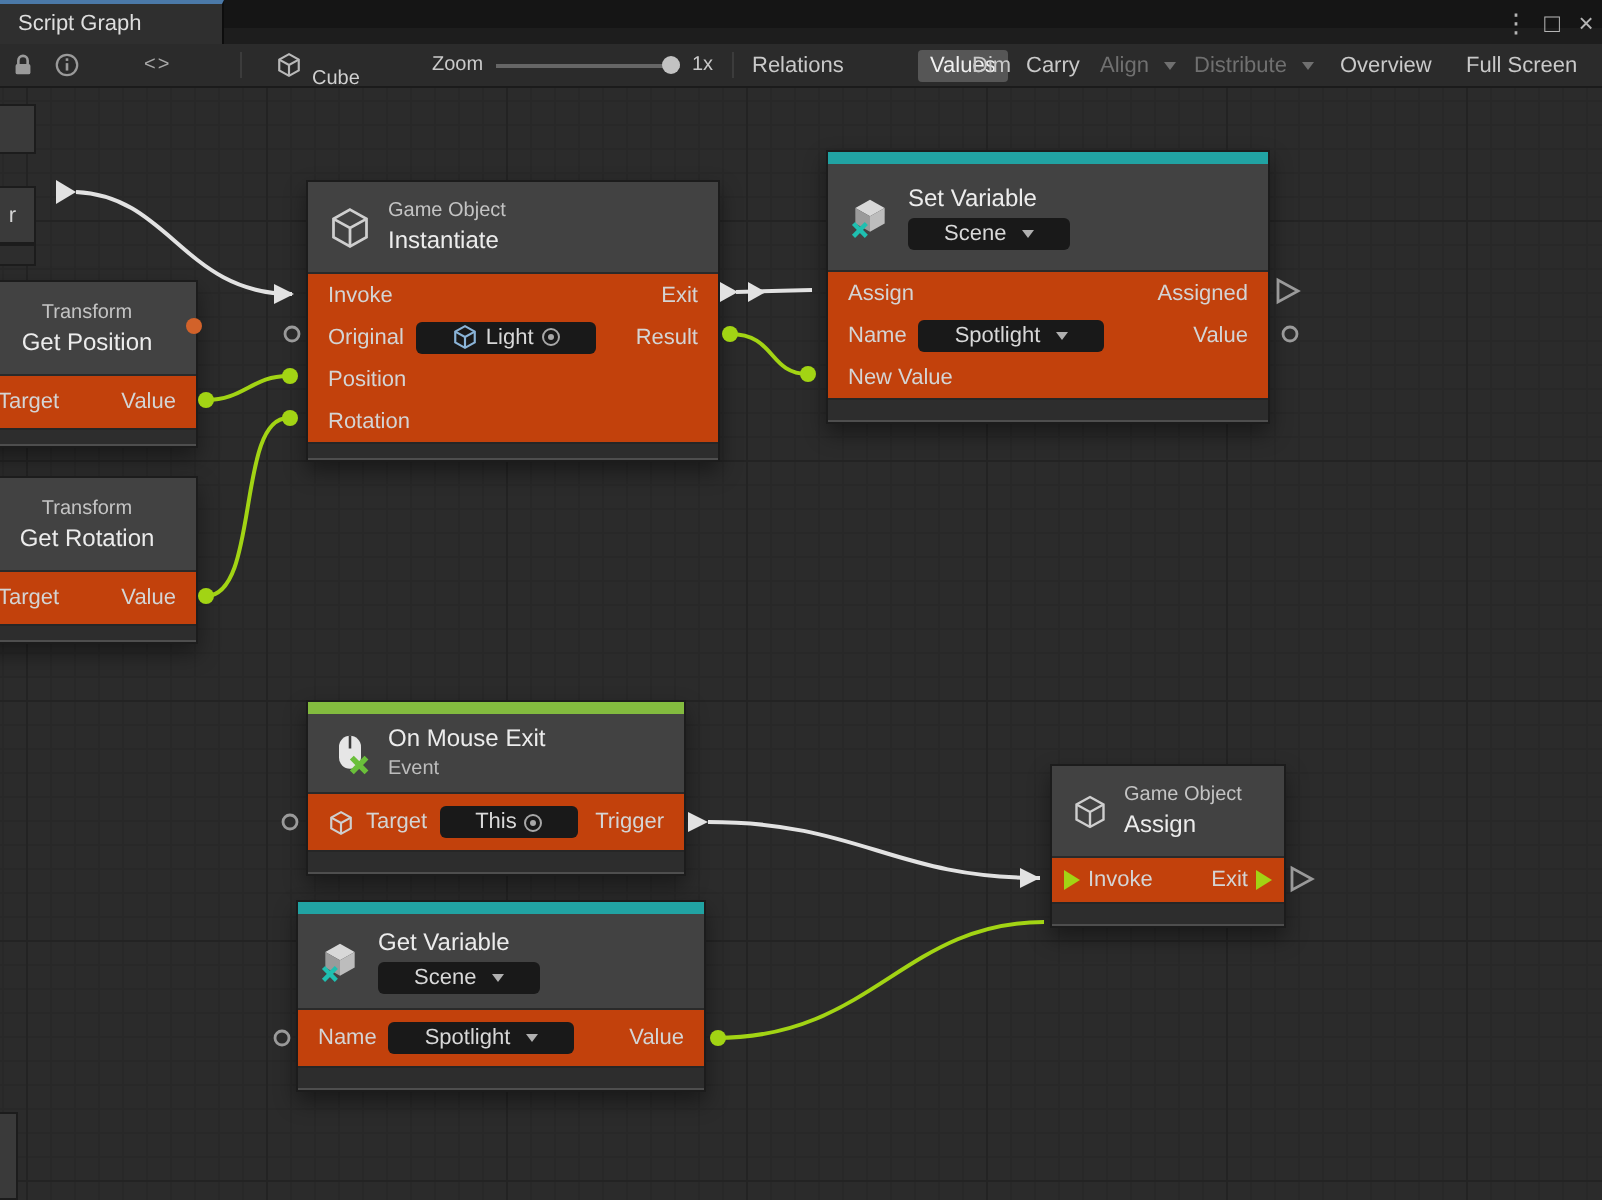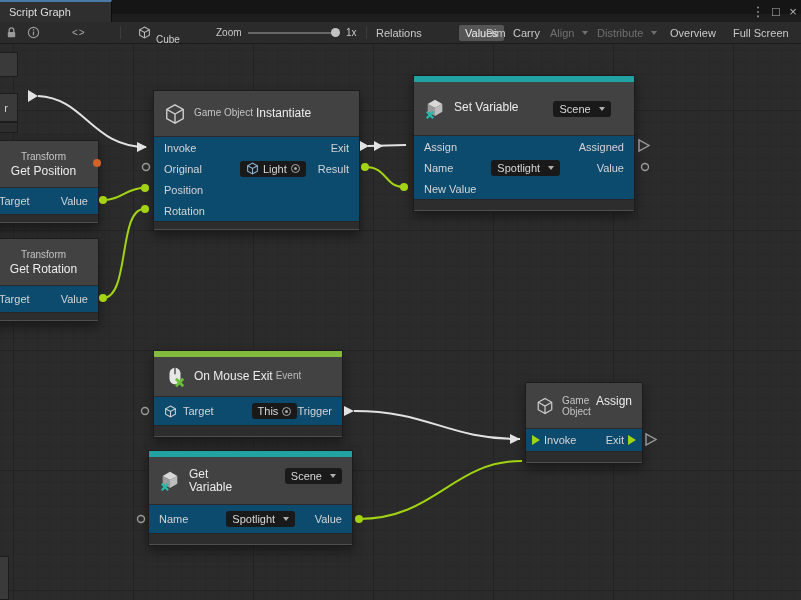--- a/index.html
+++ b/index.html
@@ -41,33 +41,33 @@
     z-index:0;}
   
   .node{position:absolute;background:#383838;border:1px solid #1c1c1c;z-index:10;
         box-shadow:0 5px 10px rgba(0,0,0,.4);font-size:11px;color:#d4d4d4;}
   .strip{height:6px;}
   .strip.teal{background:#21a3a3;}
   .strip.green{background:#83bb3f;}
   .node-header{display:flex;align-items:center;gap:8px;padding:0 10px;background:#424242;
                border-bottom:1px solid #2a2a2a;}
   .node-header.center{justify-content:center;text-align:center;flex-direction:column;gap:3px;}
-  .hcol{display:flex;flex-direction:row;gap:3px;justify-content:space-between;}
+  .hcol{display:flex;flex-direction:column;gap:3px;justify-content:space-between;}
   .node-cat{font-size:10px;color:#c4c4c4;line-height:11px;}
   .node-title{font-size:12px;color:#ececec;line-height:13px;}
   .node-sub{font-size:10px;color:#bdbdbd;line-height:11px;}
-  .node-body{background:#0c4a6e;}
+  .node-body{background:#c2410c;}
   .prow{display:flex;justify-content:space-between;align-items:center;padding:0 10px;height:21px;}
   .prow.tall{height:28px;}
   .prow.mid{height:26px;}
   .prow.h22{height:22px;}
   .pleft,.pright{display:flex;align-items:center;gap:6px;}
   .node-footer{height:9px;background:#2d2d2d;border-top:1px solid #262626;border-bottom:1px solid #4e4e4e;}
   .chip{display:inline-flex;align-items:center;gap:4px;background:#191919;border-radius:3px;
-        height:16px;padding:0 6px;color:#d8d8d8;font-size:11px;margin-left:32px;}
+        height:16px;padding:0 18px;color:#d8d8d8;font-size:11px;}
   .picker{display:inline-block;width:9px;height:9px;border:1px solid #a8a8a8;border-radius:50%;position:relative;}
   .picker::after{content:"";position:absolute;left:2px;top:2px;width:3px;height:3px;border-radius:50%;background:#a8a8a8;}
   .tri-green{width:0;height:0;border-top:5px solid transparent;border-bottom:5px solid transparent;
              border-left:8px solid #a2d414;}
   .dot-gray{width:7px;height:7px;border-radius:50%;background:#8d8d8d;}
   .icon22{width:22px;height:22px;flex:0 0 auto;}
   .icon18{width:18px;height:18px;flex:0 0 auto;}
   .icon14{width:13px;height:13px;}
   .frag{position:absolute;background:#3a3a3a;border:1px solid #1c1c1c;z-index:10;}
   svg#wires{position:absolute;left:0;top:0;width:801px;height:600px;z-index:20;pointer-events:none;}

